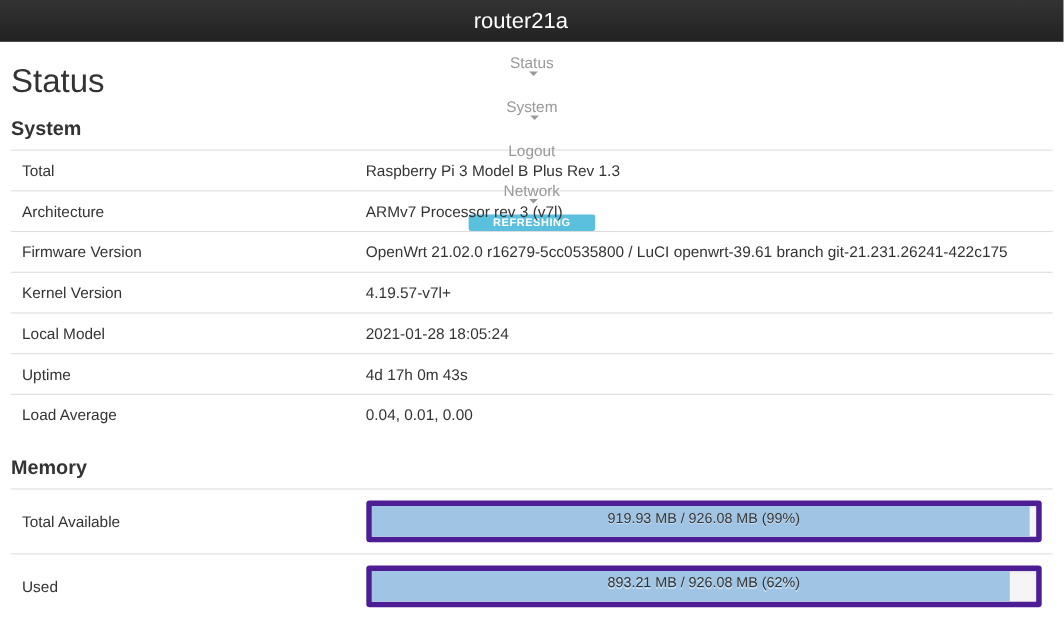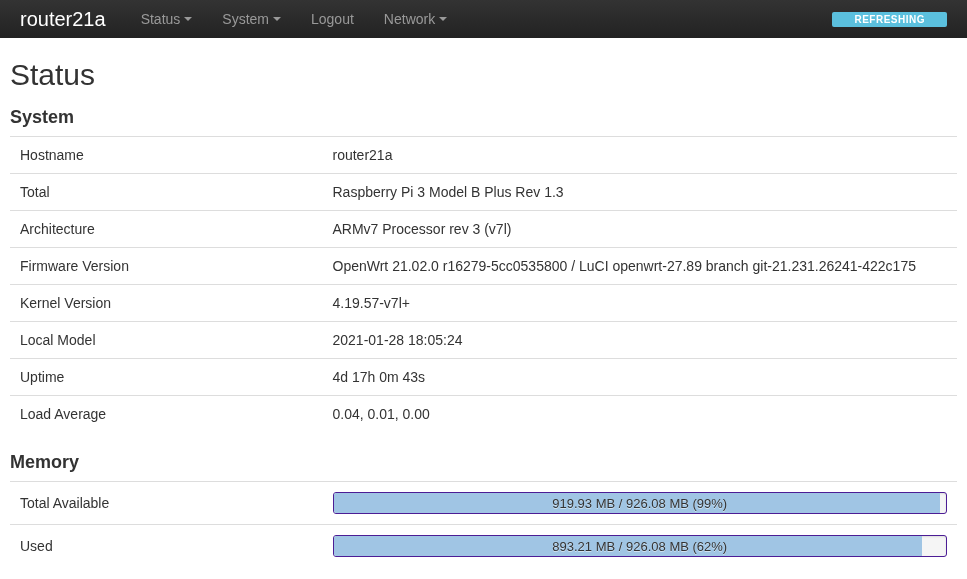--- a/index.html
+++ b/index.html
@@ -1,36 +1,36 @@
 <!DOCTYPE html>
 <html><head>
   <meta charset="utf-8">
   <style>
-    * { margin: 0; padding: 0; box-sizing: border-box; }
+    * { margin: 0; padding: 0; box-sizing: border-box; flex-direction: column; }
     body { font-family: -apple-system, BlinkMacSystemFont, "Segoe UI", Helvetica, Arial, sans-serif; background-color: #ffffff; color: #333; font-size: 14px; }
     
     .navbar { background: linear-gradient(to bottom, #333333, #222222); height: 38px; display: flex; align-items: center; padding: 0 20px; justify-content: space-between; }
     .navbar-left { display: flex; align-items: center; }
     .brand { color: #ffffff; font-size: 20px; font-weight: 500; margin-right: 20px; padding: 8px 0; }
     .nav-item { color: #999999; font-size: 14px; padding: 10px 15px; cursor: pointer; display: flex; align-items: center; }
     .caret { display: inline-block; width: 0; height: 0; margin-left: 4px; vertical-align: middle; border-top: 4px solid; border-right: 4px solid transparent; border-left: 4px solid transparent; }
     .badge { background-color: #5bc0de; color: #ffffff; font-size: 10px; font-weight: bold; padding: 2px 22px; border-radius: 2px; letter-spacing: 0.5px; }
     
     .content { padding: 10px 10px; }
     h2 { font-size: 30px; font-weight: 500; margin: 10px 0 10px 0; color: #333; }
     h3 { font-size: 18px; font-weight: bold; margin: 15px 0 8px 0; color: #333; }
     
     .table { width: 100%; border-collapse: collapse; margin-bottom: 20px; }
     .table tr { border-top: 1px solid #ddd; }
     .table tr:first-child { border-top: 1px solid #ddd; }
     .table td { padding: 10px 10px; font-size: 14px; color: #333; }
     .table td.label-cell { width: 33%; }
     .table td.value-cell { width: 67%; }
     
-    .progress-container { position: relative; background-color: #f5f5f5; border: 1px solid #4c1d95; border-radius: 3px; height: 22px; overflow: hidden; box-shadow: inset 0 1px 2px rgba(0,0,0,0.1); }
+    .progress-container { position: relative; background-color: #f5f5f5; border: 5px solid #4c1d95; border-radius: 3px; height: 38px; overflow: hidden; box-shadow: inset 0 1px 2px rgba(0,0,0,0.1); }
     .progress-bar { height: 100%; background-color: #a0c5e4; position: absolute; left: 0; top: 0; }
     .progress-text { position: absolute; width: 100%; text-align: center; line-height: 22px; font-size: 13px; color: #333; z-index: 1; text-shadow: 0 1px 0 rgba(255,255,255,0.5); }
   </style>
 </head>
 <body>
 
 <div class="navbar">
   <div class="navbar-left">
     <a class="brand">router21a</a>
     <a class="nav-item">
@@ -51,35 +51,31 @@
   </div>
   <span class="badge">REFRESHING</span>
 </div>
 
 <div class="content">
   <h2>Status</h2>
 
   <h3>System</h3>
   <table class="table">
     <tbody>
-        <tr>
-      <td class="label-cell">Hostname</td>
-      <td class="value-cell">router21a</td>
-    </tr>
     <tr>
       <td class="label-cell">Total</td>
       <td class="value-cell">Raspberry Pi 3 Model B Plus Rev 1.3</td>
     </tr>
     <tr>
       <td class="label-cell">Architecture</td>
       <td class="value-cell">ARMv7 Processor rev 3 (v7l)</td>
     </tr>
     <tr>
       <td class="label-cell">Firmware Version</td>
-      <td class="value-cell">OpenWrt 21.02.0 r16279-5cc0535800 / LuCI openwrt-27.89 branch git-21.231.26241-422c175</td>
+      <td class="value-cell">OpenWrt 21.02.0 r16279-5cc0535800 / LuCI openwrt-39.61 branch git-21.231.26241-422c175</td>
     </tr>
     <tr>
       <td class="label-cell">Kernel Version</td>
       <td class="value-cell">4.19.57-v7l+</td>
     </tr>
     <tr>
       <td class="label-cell">Local Model</td>
       <td class="value-cell">2021-01-28 18:05:24</td>
     </tr>
     <tr>

